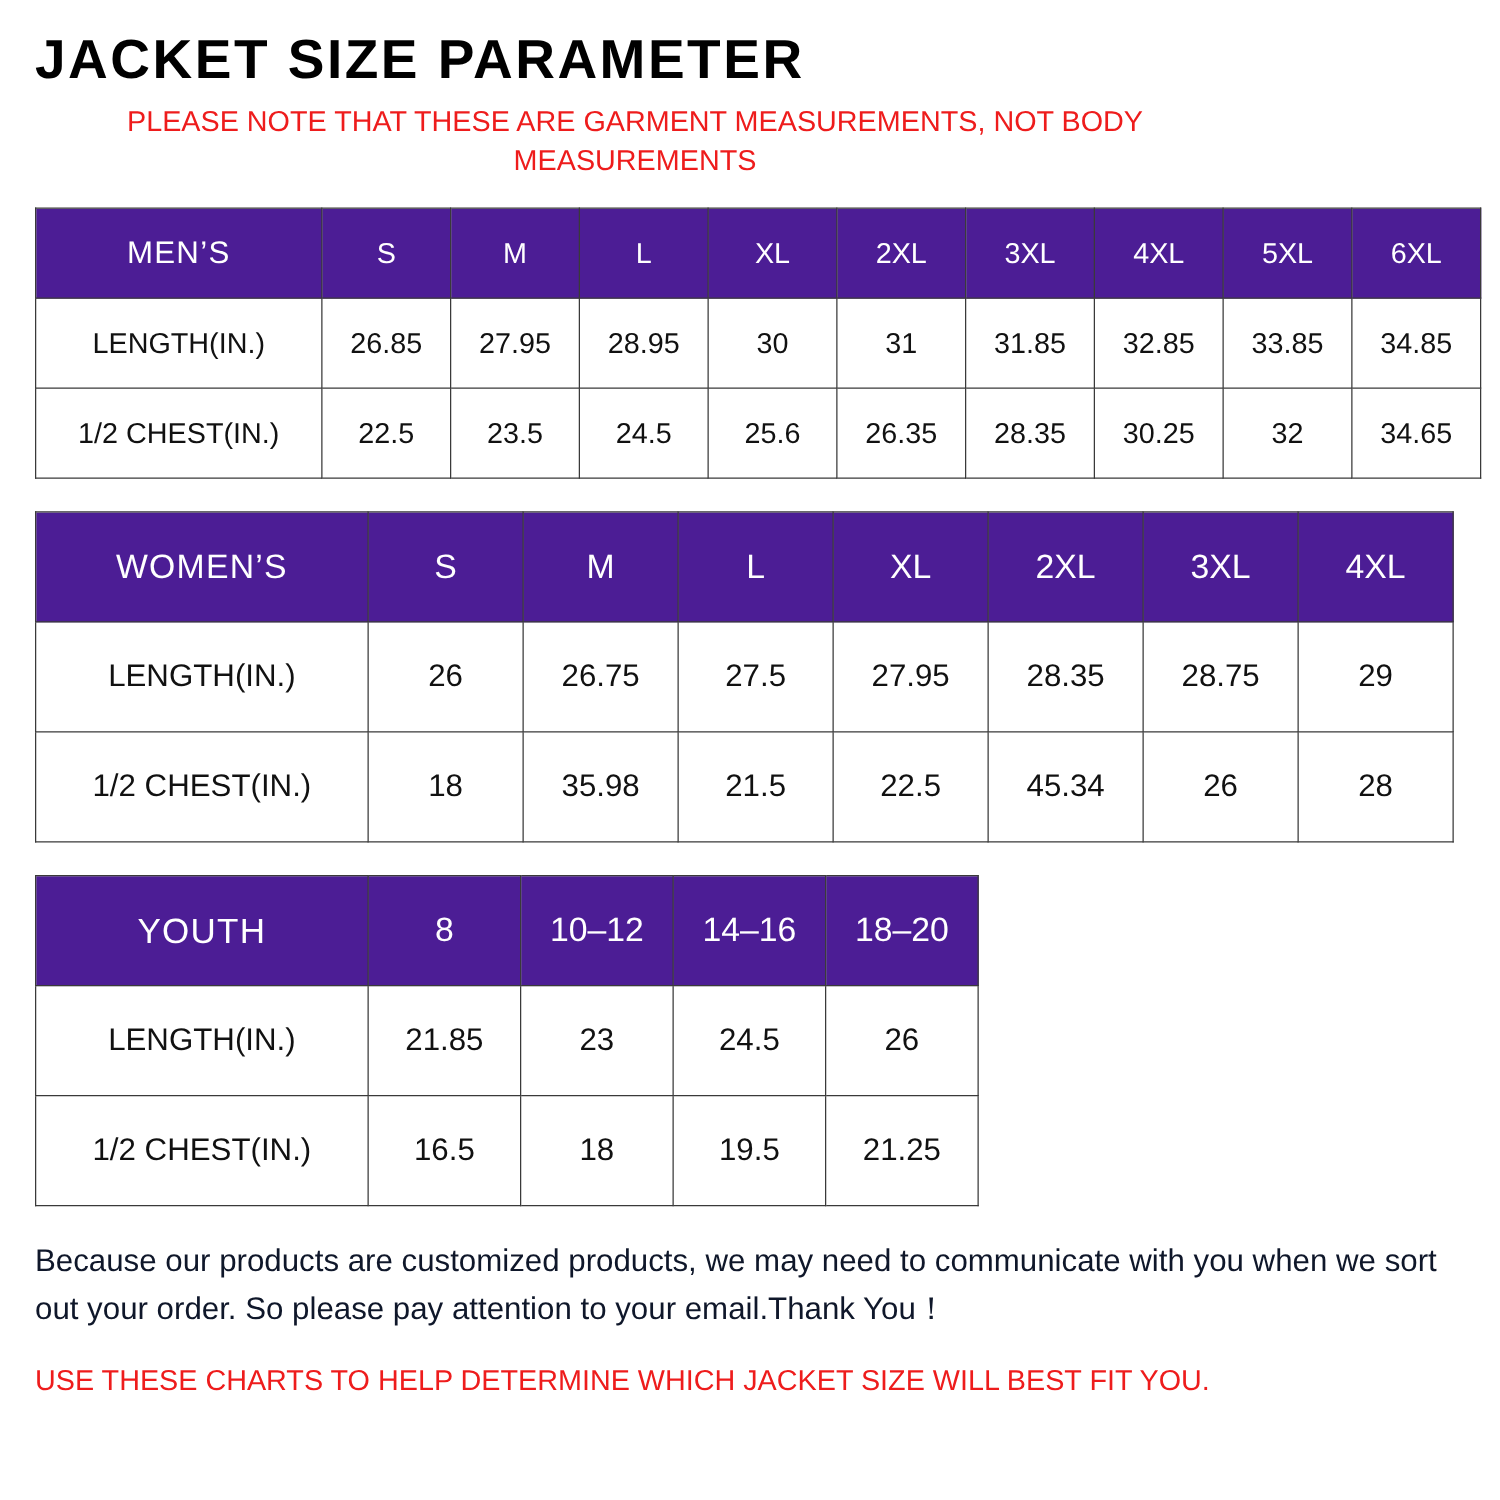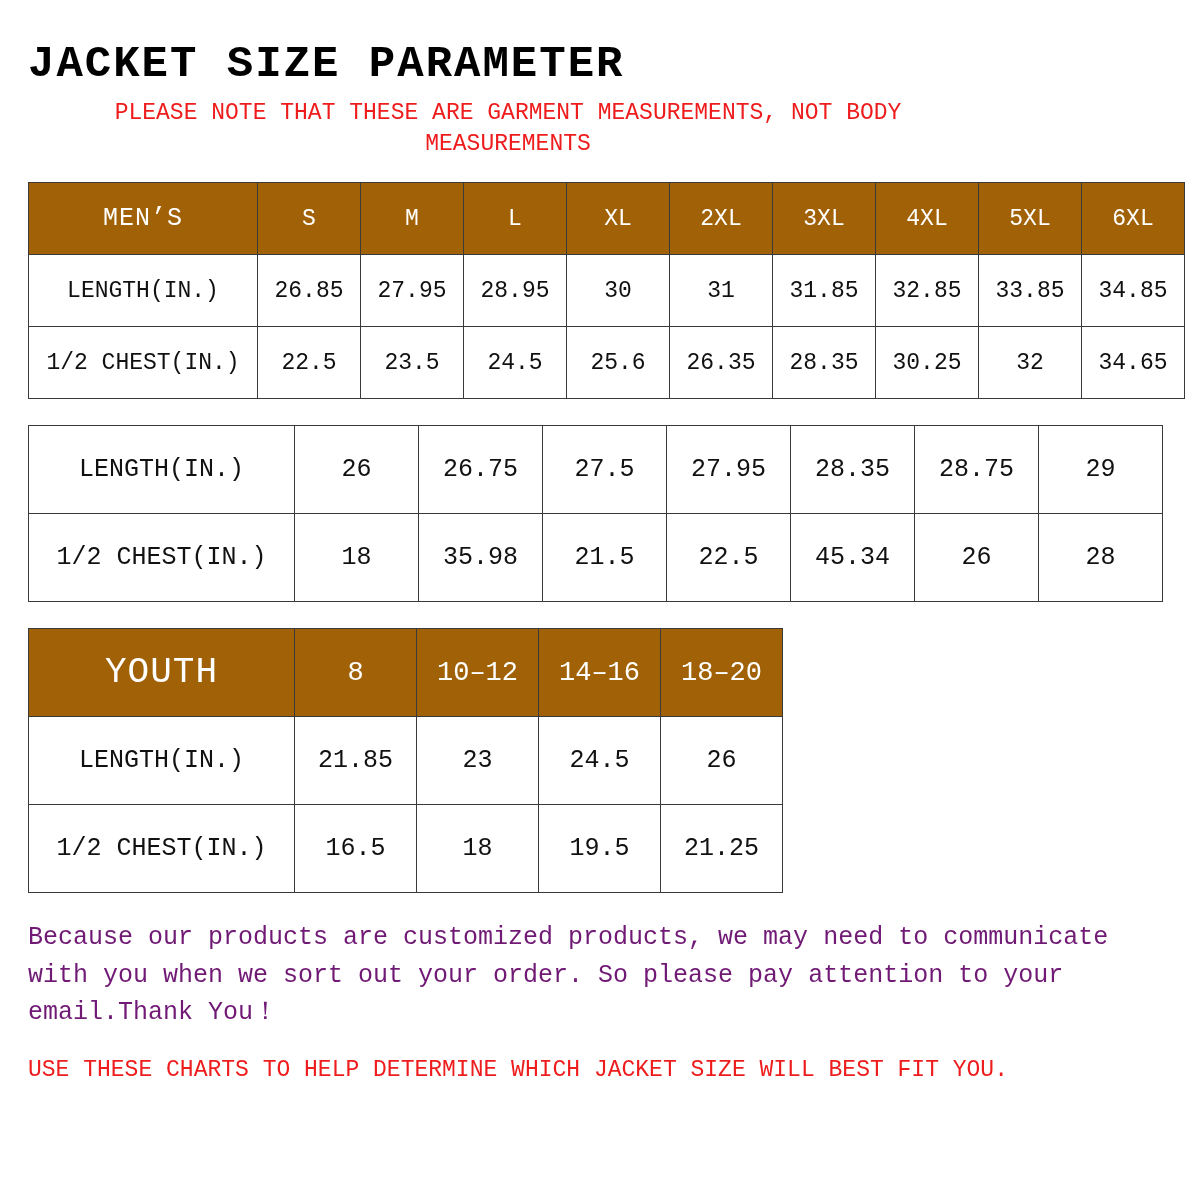--- a/index.html
+++ b/index.html
@@ -11,23 +11,22 @@
     width: 1200px;
     height: 1200px;
     font-family: "Liberation Sans", sans-serif;
     color: #000000;
     overflow: hidden;
   }
   .page {
     width: 1200px;
     height: 944px;
     box-sizing: border-box;
-    padding: 36px 28px 10px 28px;
+    padding: 20px 28px 10px 28px;
     position: relative;
-    font-family: Liberation Mono, monospace;
   }
   .title {
     font-size: 44px;
     font-weight: bold;
     letter-spacing: 2px;
     color: #000;
     margin: 4px 0 10px 0;
     line-height: 1.1;
   }
   .note {
@@ -46,21 +45,21 @@
   table.size-table td {
     border: 1px solid #3a3a3a;
     text-align: center;
     vertical-align: middle;
     font-size: 23px;
     color: #111;
     background: #ffffff;
     padding: 0;
   }
   table.size-table tr.head td {
-    background: #a16207;
+    background: #4c1d95;
     color: #ffffff;
     font-weight: normal;
     border-color: #3a3a3a;
   }
   
   #men-table { width: 1145px; }
   #men-table tr { height: 72px; }
   #men-table tr.head { height: 72px; }
   #men-table td.label { width: 228px; }
   #men-table td.val { width: 102px; }
@@ -74,25 +73,25 @@
   #women-table tr.head td { font-size: 27px; }
   #women-table tr.head td.label { font-size: 27px; letter-spacing: 1px; }
   #women-table td { font-size: 25px; }
 
   
   #youth-table { width: 750px; }
   #youth-table tr { height: 88px; }
   #youth-table td.label { width: 265px; }
   #youth-table td.val { width: 121px; }
   #youth-table tr.head td { font-size: 27px; }
-  #youth-table tr.head td.label { font-size: 36px; letter-spacing: 1px; }
+  #youth-table tr.head td.label { font-size: 28px; letter-spacing: 1px; }
   #youth-table td { font-size: 25px; }
 
   .footer-note {
-    color: #701a75;
+    color: #0f172a;
     font-size: 25px;
     line-height: 1.5;
     margin: 10px 0 0 0;
     max-width: 1130px;
   }
   .footer-note2 {
     color: #ee1c1c;
     font-size: 23px;
     line-height: 1.4;
     margin: 22px 0 0 0;
@@ -144,20 +143,30 @@
         <td class="val">28.35</td>
         <td class="val">30.25</td>
         <td class="val">32</td>
         <td class="val">34.65</td>
       </tr>
     </tbody>
   </table>
 
   <table class="size-table" id="women-table">
     <tbody>
+      <tr class="head">
+        <td class="label">WOMEN’S</td>
+        <td class="val">S</td>
+        <td class="val">M</td>
+        <td class="val">L</td>
+        <td class="val">XL</td>
+        <td class="val">2XL</td>
+        <td class="val">3XL</td>
+        <td class="val">4XL</td>
+      </tr>
       <tr>
         <td class="label">LENGTH(IN.)</td>
         <td class="val">26</td>
         <td class="val">26.75</td>
         <td class="val">27.5</td>
         <td class="val">27.95</td>
         <td class="val">28.35</td>
         <td class="val">28.75</td>
         <td class="val">29</td>
       </tr>

